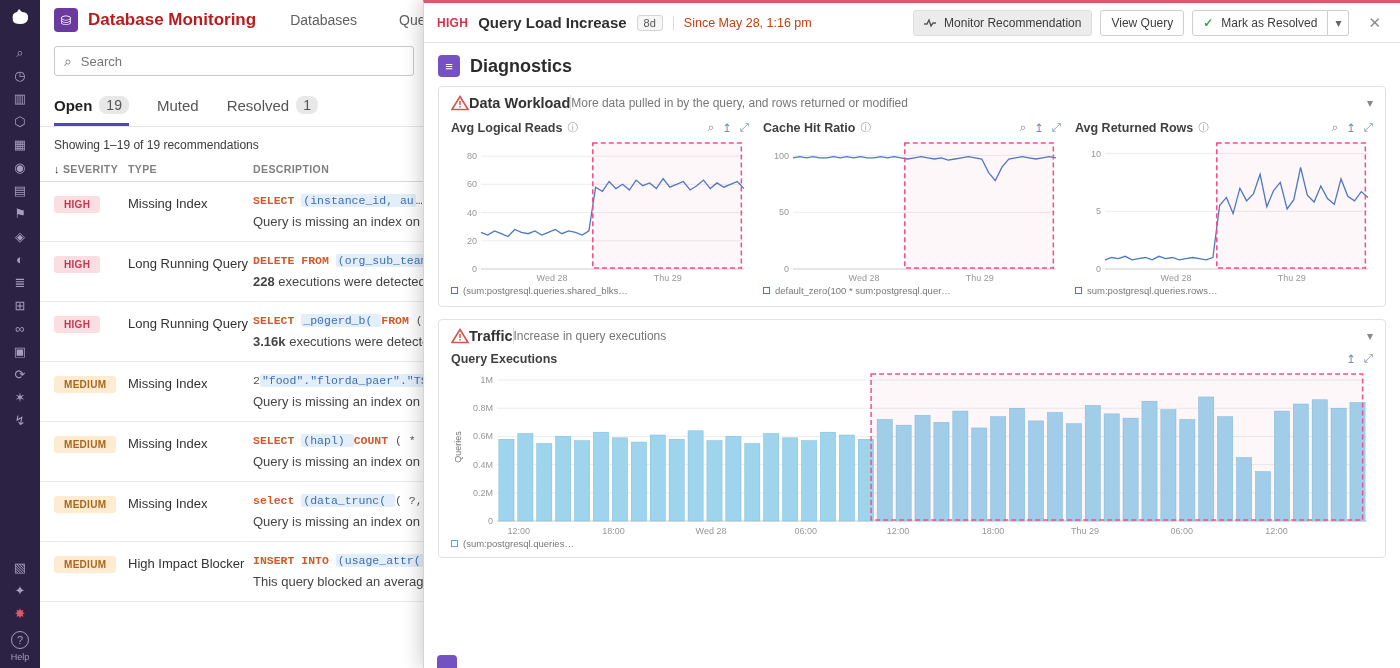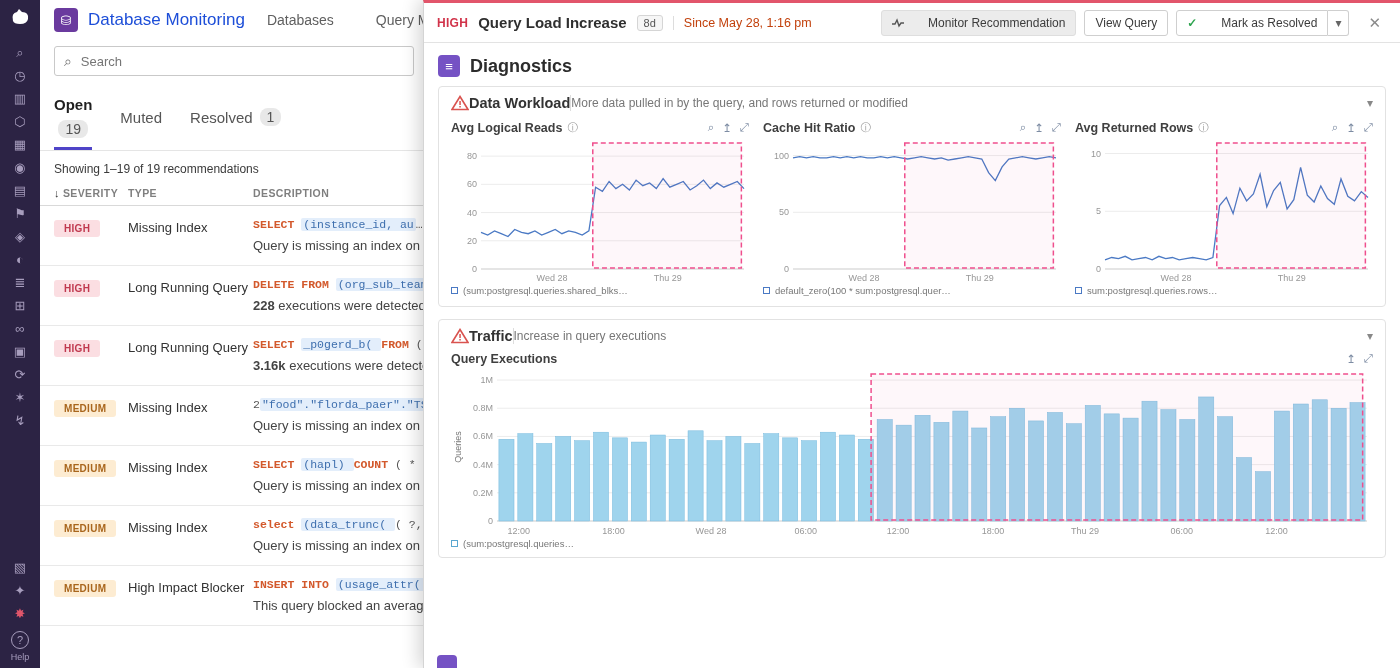--- a/index.html
+++ b/index.html
@@ -16,31 +16,31 @@
   .rail-bottom{margin-top:auto;display:flex;flex-direction:column;align-items:center;padding-bottom:6px;}
   .help-circle{width:18px;height:18px;border-radius:50%;border:1.5px solid #a79dbd;color:#a79dbd;
            font-size:11px;display:flex;align-items:center;justify-content:center;margin-top:6px;}
   .help-label{font-size:9px;color:#a79dbd;margin-top:3px;}
 
   
   .main{position:absolute;left:40px;top:0;right:0;height:668px;background:#fff;z-index:1;}
   .hdr{height:40px;display:flex;align-items:center;padding:0 14px;}
   .hdr-logo{width:24px;height:24px;border-radius:4px;background:#6a3a9e;color:#fff;font-size:13px;
             display:flex;align-items:center;justify-content:center;margin-right:10px;flex:none;}
-  .hdr-title{font-size:17px;font-weight:400;color:#1d4ed8;margin-right:22px;white-space:nowrap;}
+  .hdr-title{font-size:17px;font-weight:700;color:#b91c1c;margin-right:34px;white-space:nowrap;}
   .hdr-nav{font-size:14px;color:#5f5f5f;margin-right:42px;white-space:nowrap;cursor:pointer;}
   .search-row{padding:6px 14px 4px;}
   .search{display:flex;align-items:center;gap:7px;height:30px;width:360px;border:1px solid #c9c9c9;
           border-radius:3px;padding:0 9px;background:#fff;}
   .search .sicon{color:#767676;font-size:14px;}
   .search input{border:none;outline:none;flex:1;font-size:13px;font-family:inherit;color:#333;}
   .tabs{display:flex;gap:28px;padding:16px 14px 0;border-bottom:1px solid #e5e5e5;}
   .tab{font-size:15px;color:#555;padding-bottom:9px;display:flex;align-items:center;gap:7px;cursor:pointer;
        border-bottom:3px solid transparent;}
-  .tab.active{color:#1f1f1f;font-weight:700;border-bottom-color:#4f44c8;flex-direction:column;}
+  .tab.active{color:#1f1f1f;font-weight:700;border-bottom-color:#4f44c8;}
   .pill{background:#e8e8e8;border-radius:8px;font-size:14px;padding:1px 7px;color:#555;font-weight:400;}
   .showing{font-size:12px;color:#3a3a3a;padding:11px 14px 7px;}
   .thead,.trow{display:grid;grid-template-columns:74px 125px 1fr;padding:0 14px;align-items:start;}
   .thead{font-size:10.5px;letter-spacing:.4px;color:#7f7f7f;font-weight:700;padding-top:4px;
          padding-bottom:6px;border-bottom:1px solid #d9d9d9;align-items:center;}
   .thead .sevcol{display:flex;align-items:center;gap:3px;}
   .sort-arrow{color:#333;font-size:11px;font-weight:700;}
   .trow{padding-top:12px;padding-bottom:12px;border-bottom:1px solid #e9e9e9;cursor:pointer;}
   .sev{display:inline-block;font-size:10px;font-weight:700;padding:3px 10px;border-radius:3px;letter-spacing:.3px;}
   .sev[data-sev="HIGH"]{background:#fbdee2;color:#c0394f;}
@@ -58,21 +58,21 @@
 
   
   .panel{position:absolute;left:423px;top:0;right:0;bottom:0;background:#fff;z-index:5;overflow:hidden;
          border-top:3px solid #e2556b;border-left:1px solid #d4d4d4;box-shadow:-5px 0 16px rgba(0,0,0,.16);}
   .p-head{height:40px;display:flex;align-items:center;gap:10px;padding:0 13px;border-bottom:1px solid #e3e3e3;}
   .sev-high{color:#d1334a;font-weight:700;font-size:12px;letter-spacing:.3px;}
   .p-title{font-size:15px;font-weight:700;color:#2f2f2f;white-space:nowrap;}
   .badge8d{font-size:11px;color:#555;border:1px solid #d5d5d5;background:#f6f6f6;border-radius:3px;padding:1px 6px;}
   .since{font-size:12.5px;color:#c2410c;border-left:1px solid #ddd;padding-left:10px;white-space:nowrap;}
   .p-actions{margin-left:auto;display:flex;align-items:center;gap:8px;}
-  .btn{height:26px;display:inline-flex;align-items:center;gap:24px;padding:0 10px;font-size:12px;
+  .btn{height:26px;display:inline-flex;align-items:center;gap:8px;padding:0 10px;font-size:12px;
        border-radius:3px;border:1px solid #cfcfcf;background:#fff;color:#3c3c3c;cursor:pointer;white-space:nowrap;
        font-family:inherit;}
   .btn.gray{background:#ececec;border-color:#dedede;}
   .split{display:flex;}
   .split .btn:first-child{border-top-right-radius:0;border-bottom-right-radius:0;}
   .btn-caret{border-top-left-radius:0;border-bottom-left-radius:0;border-left:none;padding:0 7px;color:#666;}
   .check{color:#2ea44f;font-weight:700;}
   .close{color:#8a8a8a;font-size:15px;margin-left:5px;cursor:pointer;background:none;border:none;}
 
   .p-body{padding:9px 14px 0;position:relative;height:calc(100% - 40px);}

